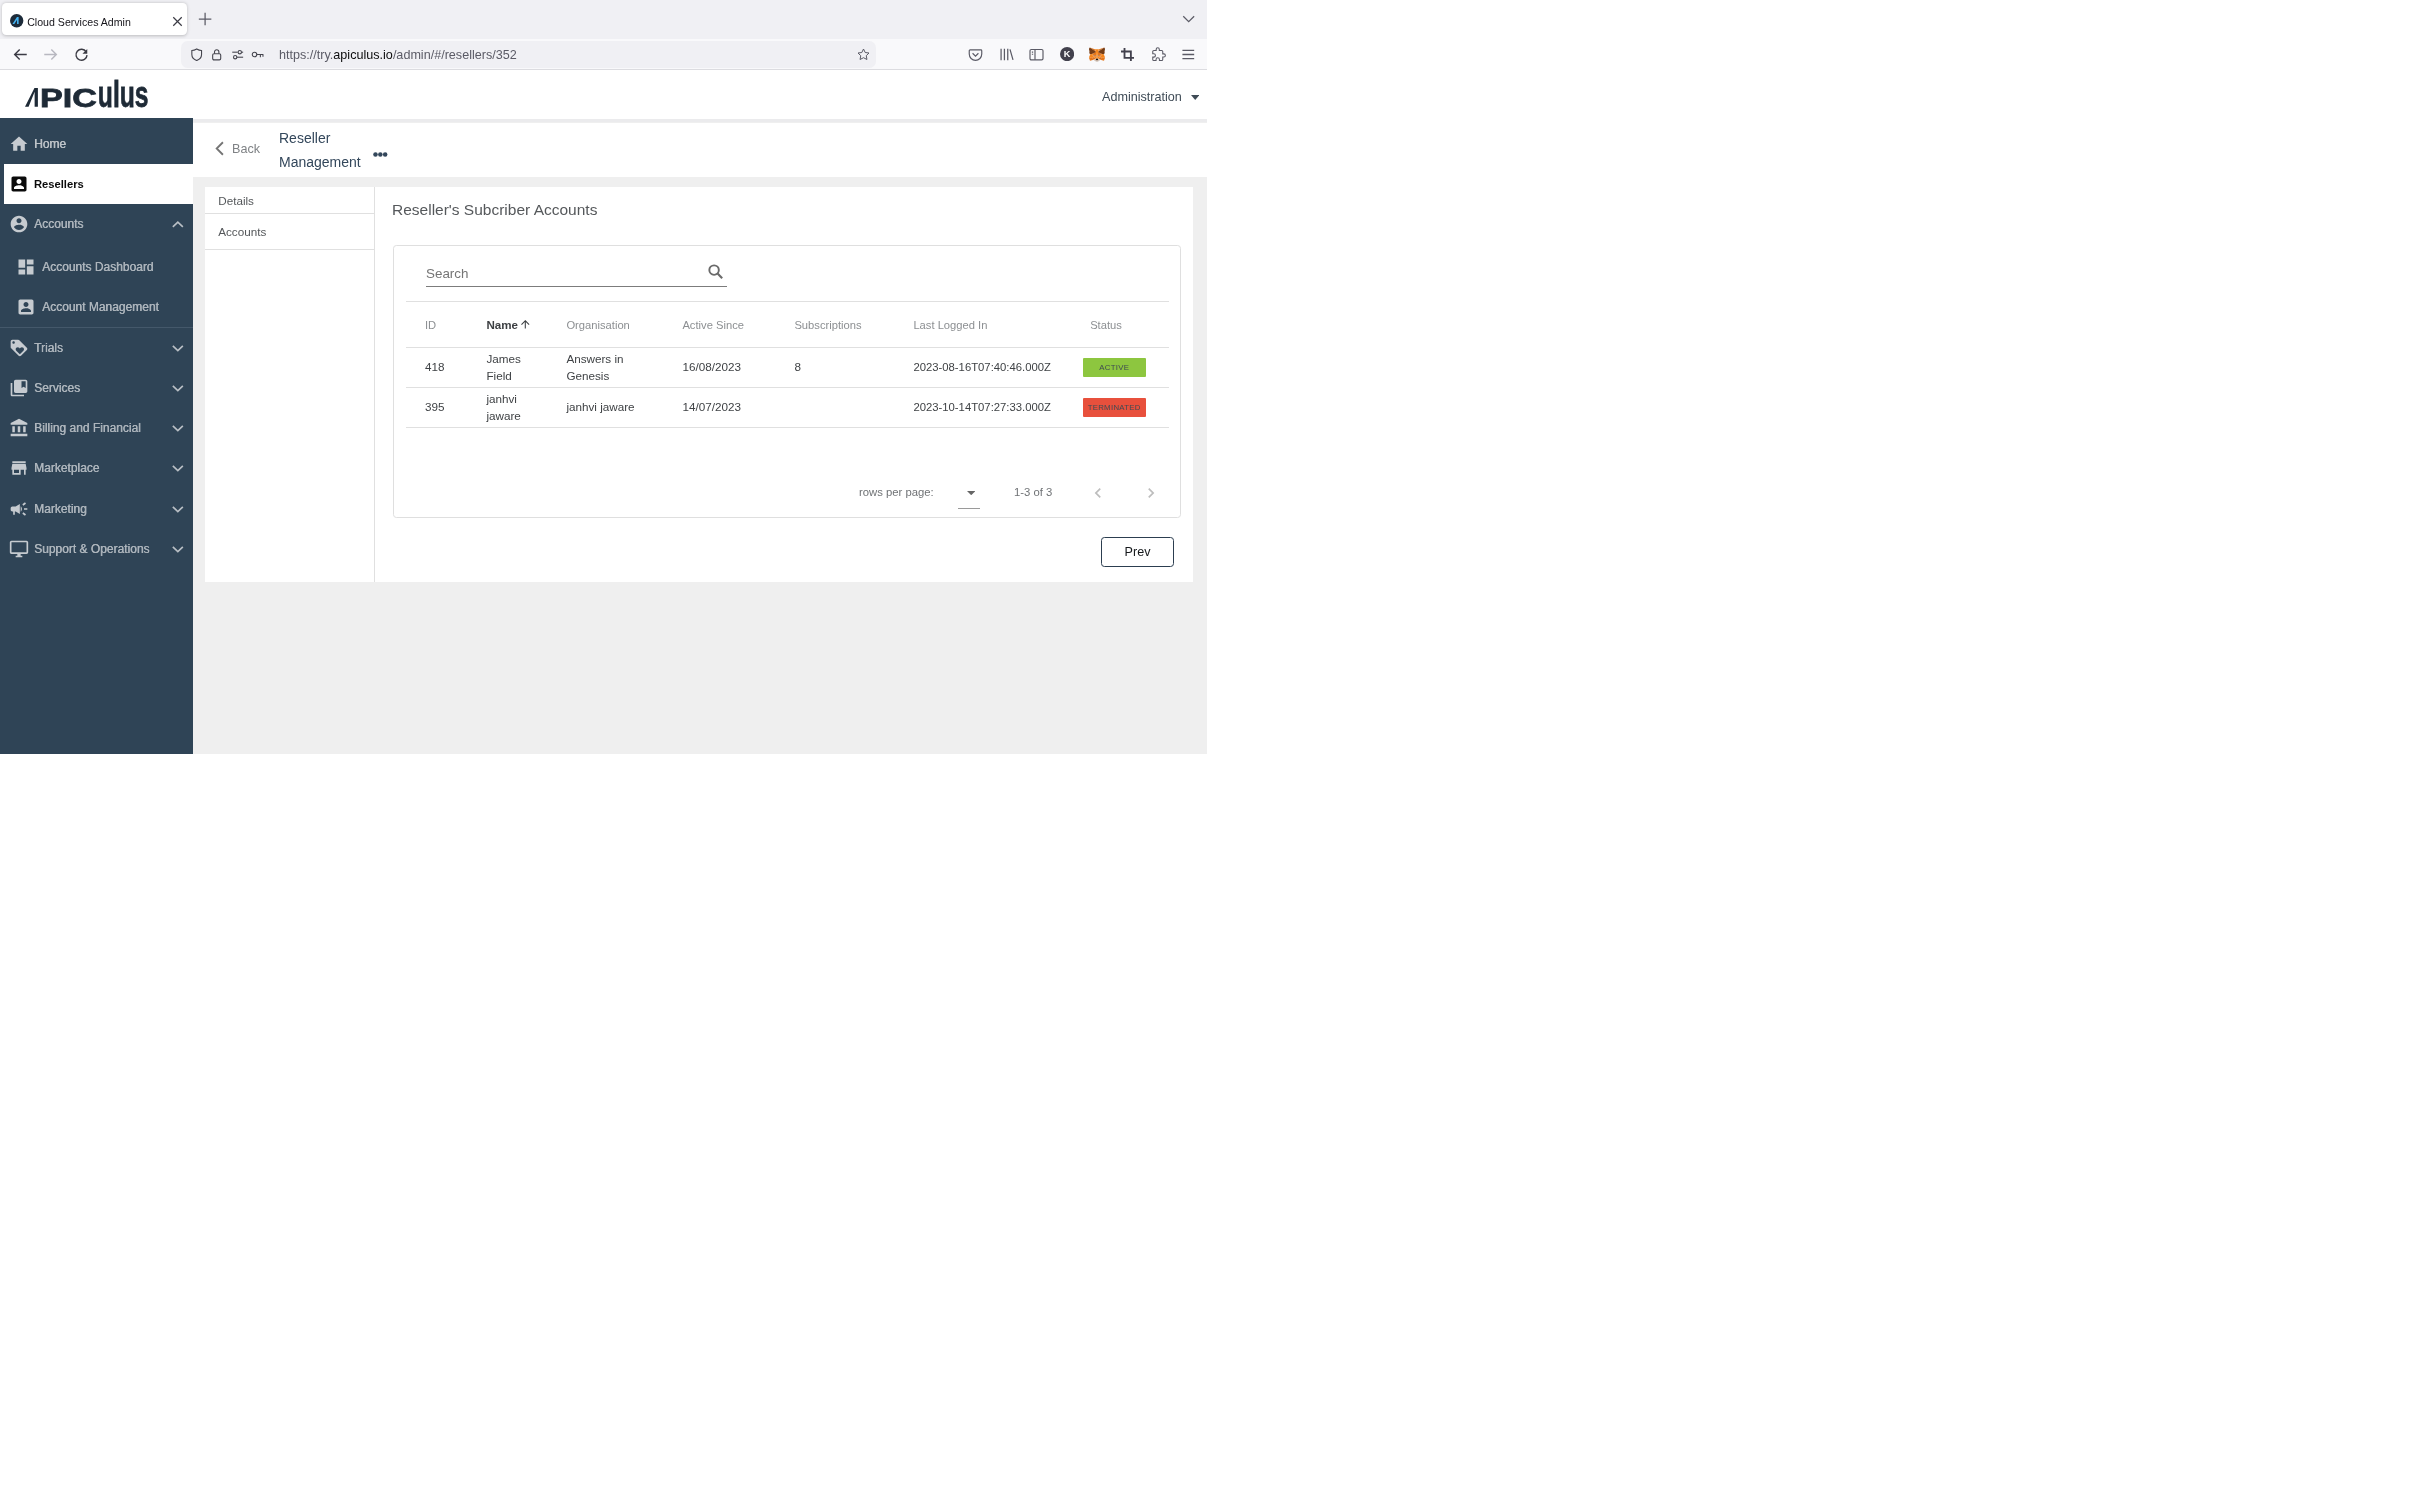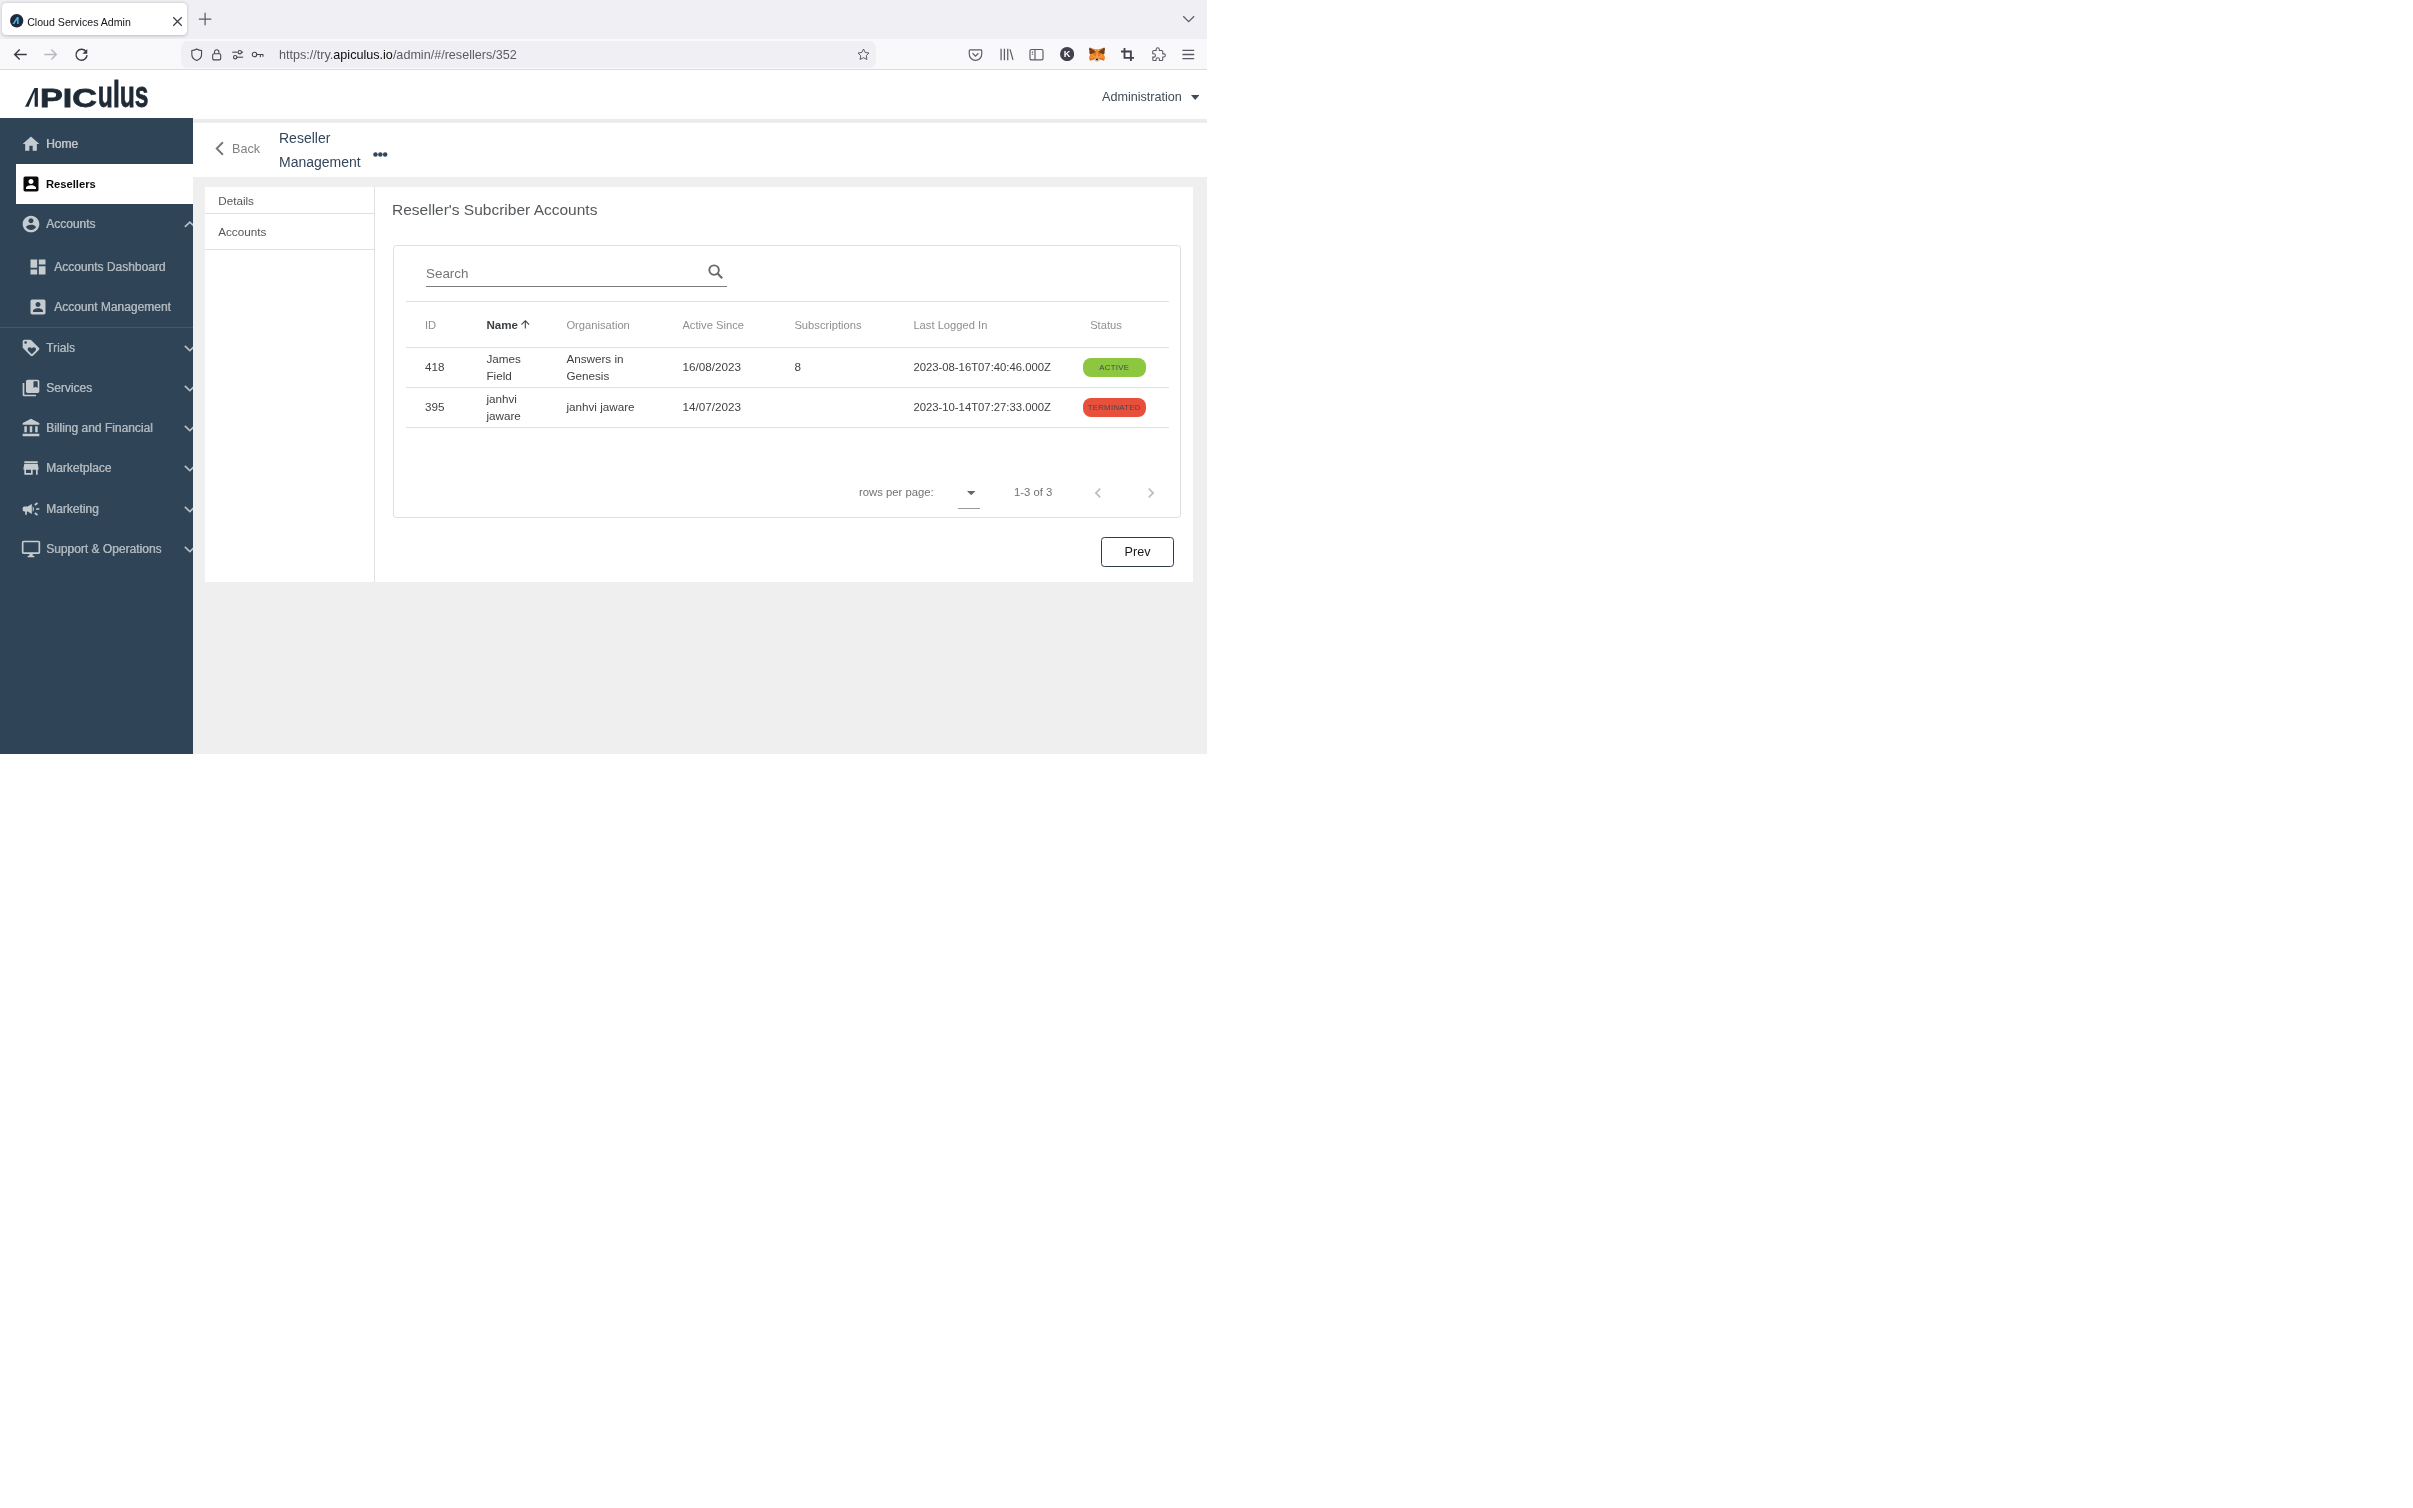--- a/index.html
+++ b/index.html
@@ -11,21 +11,21 @@
   #tab .title { position:absolute; left:25px; top:13.6px; font-size:10.6px; font-weight:500; color:#15141a; }
   #navbar { position:absolute; left:0; top:39px; width:1207px; height:31px; background:#f9f9fb; border-bottom:0.8px solid #dcdce0; }
   #urlfield { position:absolute; left:181px; top:41px; width:695px; height:27px; background:#f0f0f4; border-radius:6.7px; }
   .urltext { position:absolute; left:279px; top:48px; font-size:12.6px; color:#5b5b66; white-space:pre; }
   .urltext b { color:#0c0c0d; font-weight:400; }
   
   #appheader { position:absolute; left:0; top:70px; width:1207px; height:49px; background:#fff; }
   #admin { position:absolute; top:90px; left:1102px; font-size:12.6px; color:#3f4b56; }
   
   #sidebar { position:absolute; left:0; top:118px; width:193px; height:636px; background:#2f4456; }
-  .sitem { position:absolute; left:16px; width:225px; height:40px; }
+  .sitem { position:absolute; left:4px; width:225px; height:40px; }
   .sitem .ic { position:absolute; left:5.2px; top:10px; width:20px; height:20px; fill:#c6cbd0; }
   .sitem .ic svg { width:20px; height:20px; }
   .sitem .lbl { position:absolute; left:30px; top:50%; transform:translateY(-50%); font-size:12px; font-weight:400; color:#adb5bc; letter-spacing:0; text-shadow:0.4px 0 0 currentColor; }
   .sitem .chev { position:absolute; left:168px; top:17px; }
   .sub .ic { left:12.4px; }
   .sub .lbl { left:38px;text-align:center; }
   .active-item { background:#fff; }
   .active-item .ic { fill:#0b0b0b; }
   .active-item .lbl { color:#0b0b0b; font-weight:700; font-size:11.2px; text-shadow:none; }
   #sdivider { position:absolute; left:0; top:327px; width:193px; height:0.8px; background:#44586a; }
@@ -55,21 +55,21 @@
   table { position:absolute; left:406px; top:301px; width:763px; border-collapse:collapse; table-layout:fixed; }
   table col.c1{width:67px} table col.c2{width:80px} table col.c3{width:116px} table col.c4{width:112px} table col.c5{width:119px} table col.c6{width:153px} table col.c7{width:116px}
   thead td { border-top:0.8px solid #e0e0e0; border-bottom:0.8px solid #e0e0e0; height:46px; font-size:11.2px; color:#8c8f92; vertical-align:middle; }
   tbody td { border-bottom:0.8px solid #e0e0e0; font-size:11.7px; color:#3f4245; vertical-align:middle; line-height:16.3px; }
   td { padding:0 8.4px 0 13.4px; }
   td.first { padding-left:19px; }
   td.nw { white-space:nowrap; padding-right:0; font-size:11.3px; }
   tr.r1 td { height:40px; } tr.r2 td { height:40px; } tr.r3 td { height:40px; }
   .namehdr { color:#3c3f42; font-weight:600; font-size:11.6px; position:relative; }
   .namehdr svg { position:absolute; right:-14px; top:0.4px; }
-  .chip { display:block; position:relative; left:0.7px; margin:0 auto; width:63px; height:19.4px; border-radius:8px; text-align:center; font-size:7.8px; line-height:19.6px; letter-spacing:0.3px; color:#3f4a52; }
+  .chip { display:block; position:relative; left:0.7px; margin:0 auto; width:63px; height:19.4px; border-radius:1px; text-align:center; font-size:7.8px; line-height:19.6px; letter-spacing:0.3px; color:#3f4a52; }
   .chip.green { background:#8dc63f; }
   .chip.red { background:#e8503c; }
   
   #pgn { position:absolute; left:406px; top:467px; width:763px; height:35px; font-size:11.3px; color:#6f7275; }
   #rpp { position:absolute; left:453px; top:19px; }
   #ddcaret { position:absolute; left:561px; top:23.5px; }
   #ddline { position:absolute; left:552px; top:41px; width:22px; height:0.8px; background:#9a9a9a; }
   #range { position:absolute; left:608px; top:19px; }
   #pgl { position:absolute; left:682px; top:16.3px; }
   #pgr { position:absolute; left:735px; top:16.3px; }

